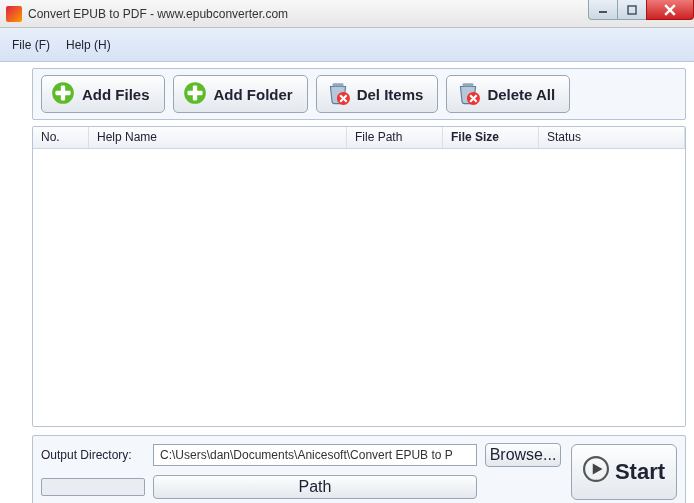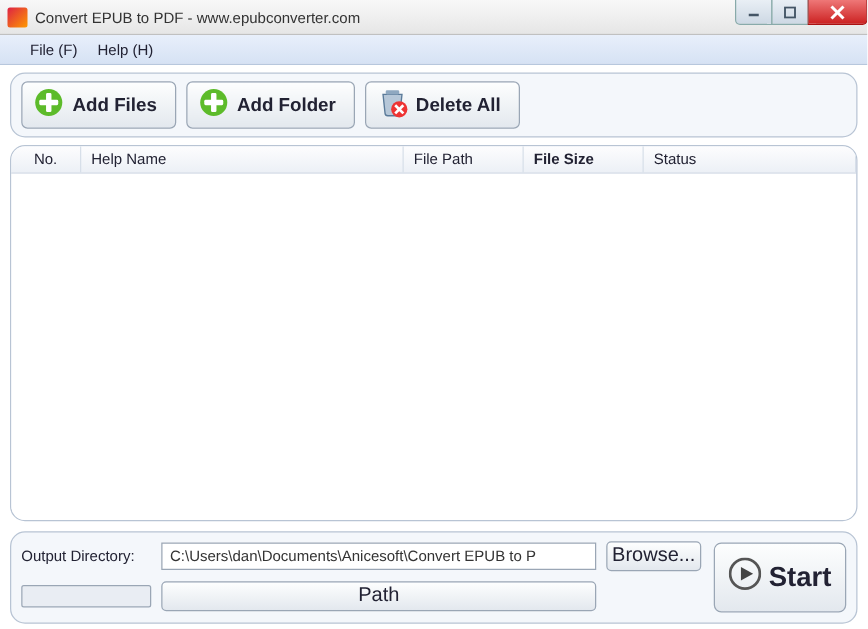--- a/index.html
+++ b/index.html
@@ -28,32 +28,32 @@
     border-top: none;
     display: flex; align-items: center; justify-content: center;
     font-size: 10px; color: #345;
     margin-left: -1px;
   }
   .win-btn.close { width: 48px; background: linear-gradient(#e77,#c22); border-color:#a11; color:#fff; border-bottom-right-radius:4px; }
   .win-btn.min { border-bottom-left-radius:4px; }
 
   
   .menubar {
-    height: 24px;
+    height: 34px;
     background: linear-gradient(#e8effb,#d6e2f4);
     border-bottom: 1px solid #b7c7dd;
     display: flex; align-items: center; font-size: 12px; color: #223;
-    padding: 0 16px;
+    padding: 0 4px;
   }
   .menu-item { padding: 2px 8px; cursor: default; }
 
   
   .client { padding: 6px 8px; height: calc(503px - 28px - 22px); display: flex; flex-direction: column; }
   .panel {
-    border: 1px solid #b8c4d4; border-radius: 12px; background: #f4f7fb;
+    border: 1px solid #b8c4d4; border-radius: 2px; background: #f4f7fb; margin-left: 24px;
   }
 
   
   .toolbar { padding: 6px 8px; display: flex; gap: 8px; }
   .tbtn {
     height: 38px;
     padding: 0 14px 0 8px;
     display: flex; align-items: center; gap: 6px;
     border: 1px solid #9aa6b5; border-radius: 5px;
     background: linear-gradient(#fdfefe,#e3e8ee);
@@ -64,21 +64,21 @@
 
   
   .listpanel { margin-top: 6px; flex: 1; display: flex; flex-direction: column; overflow: hidden; }
   .list-header {
     height: 22px;
     background: linear-gradient(#fdfdfe,#ecf0f6);
     border-bottom: 1px solid #cdd6e2;
     display: flex; font-size: 12px; color: #223;
   }
   .list-header .col { padding: 3px 8px; border-right: 1px solid #d7dfe9; }
-  .col-no { width: 56px; text-align: center; }
+  .col-no { width: 56px; }
   .col-name { width: 258px; }
   .col-path { width: 96px; }
   .col-size { width: 96px; font-weight: bold; }
   .col-status { flex: 1; }
   .list-body { flex: 1; background: #fff; overflow: auto; }
 
   
   .bottom { margin-top: 8px; padding: 6px 8px 8px 8px; display: flex; gap: 10px; align-items: flex-end; }
   .bottom-left { flex: 1; display: grid; grid-template-columns: 104px 1fr 76px; grid-template-rows: 26px 26px; gap: 6px 8px; align-items: center; font-size: 12px; color: #223; }
   .bottom-left label { text-align: left; }
@@ -160,20 +160,32 @@
     <button class="tbtn">
       <span>
         <svg viewBox="0 0 24 24">
             <path d="M5 6h14l-1.5 14a2 2 0 0 1-2 1.8H8.5a2 2 0 0 1-2-1.8L5 6z" fill="#b6c7d8" stroke="#5a7a99" stroke-width="1"></path>
             <rect x="7" y="3" width="10" height="3" rx="1" fill="#8fa8c0"></rect>
             <circle cx="17" cy="17" r="6" fill="#e33"></circle>
             <line x1="14" y1="14" x2="20" y2="20" stroke="#fff" stroke-width="2"></line>
             <line x1="20" y1="14" x2="14" y2="20" stroke="#fff" stroke-width="2"></line>
           </svg>
       </span>
+      <span>Del Items</span>
+    </button>
+    <button class="tbtn">
+      <span>
+        <svg viewBox="0 0 24 24">
+            <path d="M5 6h14l-1.5 14a2 2 0 0 1-2 1.8H8.5a2 2 0 0 1-2-1.8L5 6z" fill="#b6c7d8" stroke="#5a7a99" stroke-width="1"></path>
+            <rect x="7" y="3" width="10" height="3" rx="1" fill="#8fa8c0"></rect>
+            <circle cx="17" cy="17" r="6" fill="#e33"></circle>
+            <line x1="14" y1="14" x2="20" y2="20" stroke="#fff" stroke-width="2"></line>
+            <line x1="20" y1="14" x2="14" y2="20" stroke="#fff" stroke-width="2"></line>
+          </svg>
+      </span>
       <span>Delete All</span>
     </button>
   </div>
 
   <div class="panel listpanel">
     <div class="list-header">
       <div class="col col-no">No.</div>
       <div class="col col-name">Help Name</div>
       <div class="col col-path">File Path</div>
       <div class="col col-size">File Size</div>

